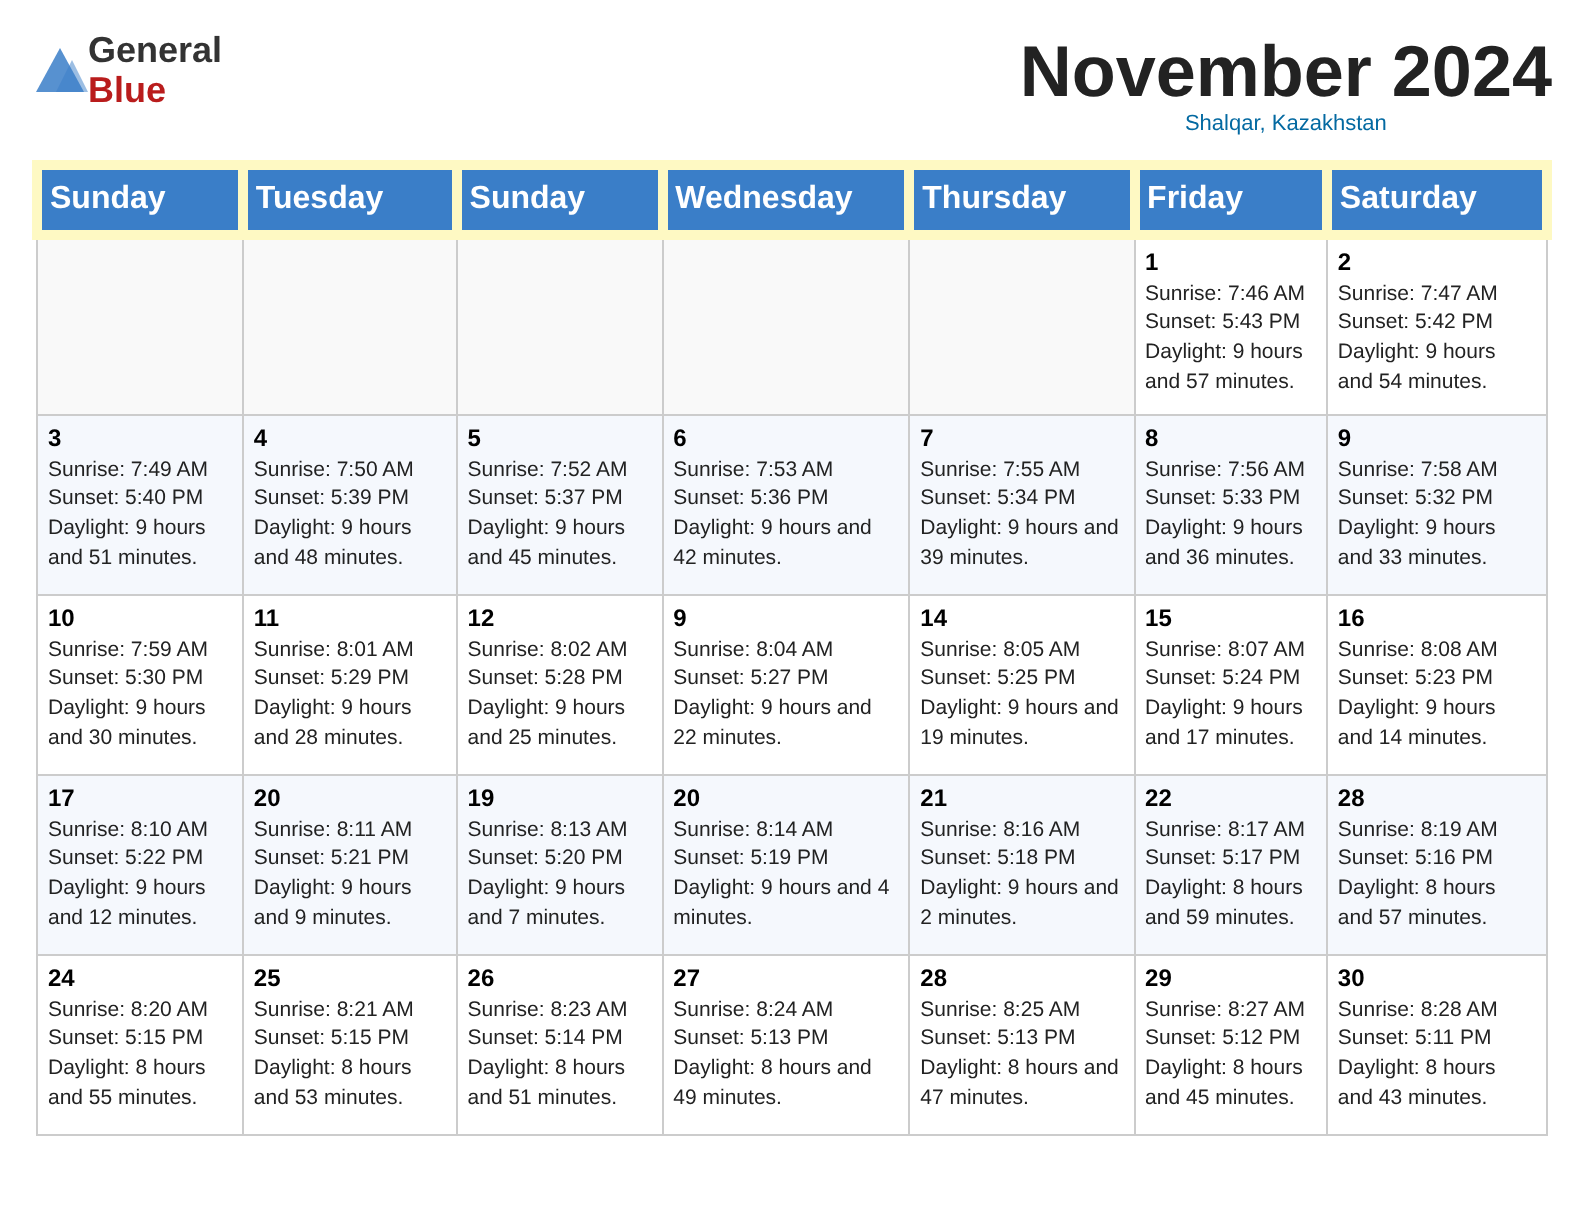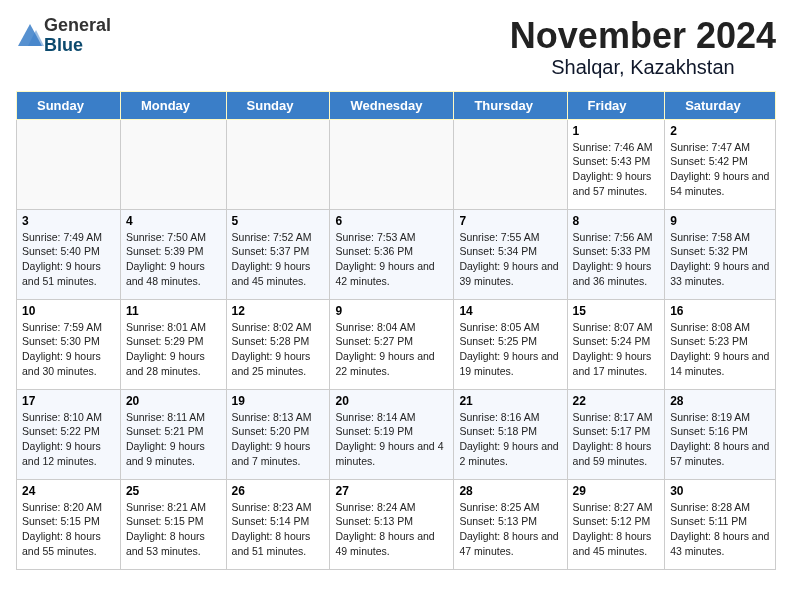--- a/index.html
+++ b/index.html
@@ -18,56 +18,56 @@
     }
     .logo-text-general {
       font-size: 18px;
       font-weight: bold;
       color: #333;
       line-height: 1.1;
     }
     .logo-text-blue {
       font-size: 18px;
       font-weight: bold;
-      color: #0c4a6e;
+      color: #b91c1c;
       line-height: 1.1;
       text-align: right;
     }
     .logo-icon {
       width: 28px;
       height: 28px;
     }
     .title-area {
       text-align: center;
     }
     .month-title {
       font-size: 36px;
       font-weight: bold;
       color: #222;
       line-height: 1.1;
     }
     .location-title {
-      font-size: 20px;
-      color: #0f172a;
+      font-size: 11px;
+      color: #0369a1;
     }
     table {
       width: 100%;
       border-collapse: collapse;
       font-size: 11px;
     }
     thead tr {
       background: #3a7ec8;
       color: #fff;
     }
     thead th {
-      padding: 6px 20px;
+      padding: 6px 4px;
       text-align: left;
-      font-size: 13px;
-      font-weight: bold;
-      border: 1px solid #fef9c3;
+      font-size: 16px;
+      font-weight: bold;
+      border: 5px solid #fef9c3;
     }
     tbody tr {
       vertical-align: top;
     }
     tbody td {
       border: 1px solid #ccc;
       padding: 4px 5px;
       min-height: 80px;
       height: 90px;
       vertical-align: top;
@@ -119,21 +119,21 @@
   <div class="title-area">
     <div class="month-title">November 2024</div>
     <div class="location-title">Shalqar, Kazakhstan</div>
   </div>
 </div>
 
 <table>
   <thead>
     <tr>
     <th>Sunday</th>
-        <th>Monday</th>
+        <th>Tuesday</th>
         <th>Sunday</th>
         <th>Wednesday</th>
         <th>Thursday</th>
         <th>Friday</th>
         <th>Saturday</th>
       </tr>
   </thead>
   <tbody id="calendar-body">
   <tr>
         <td class="empty-cell"></td>

